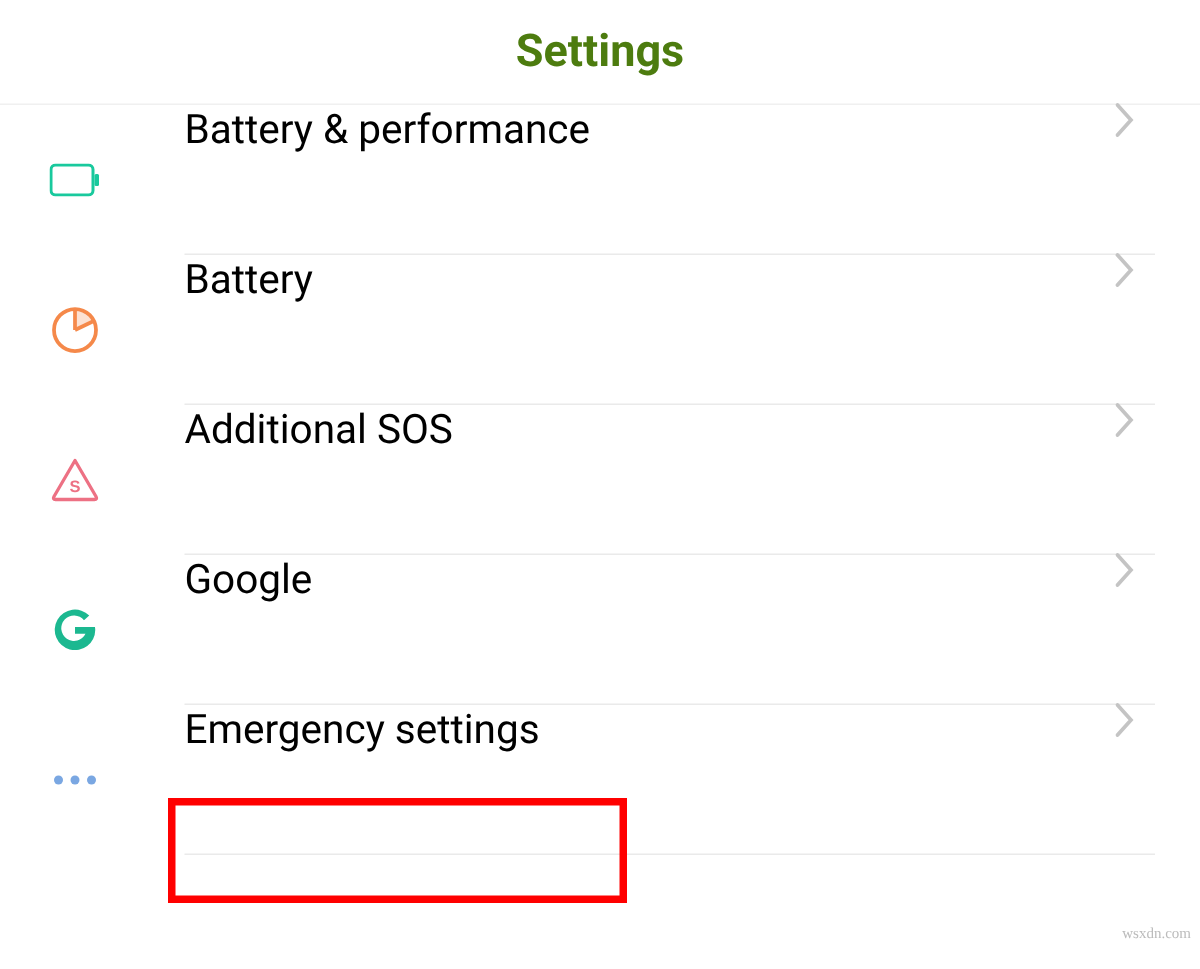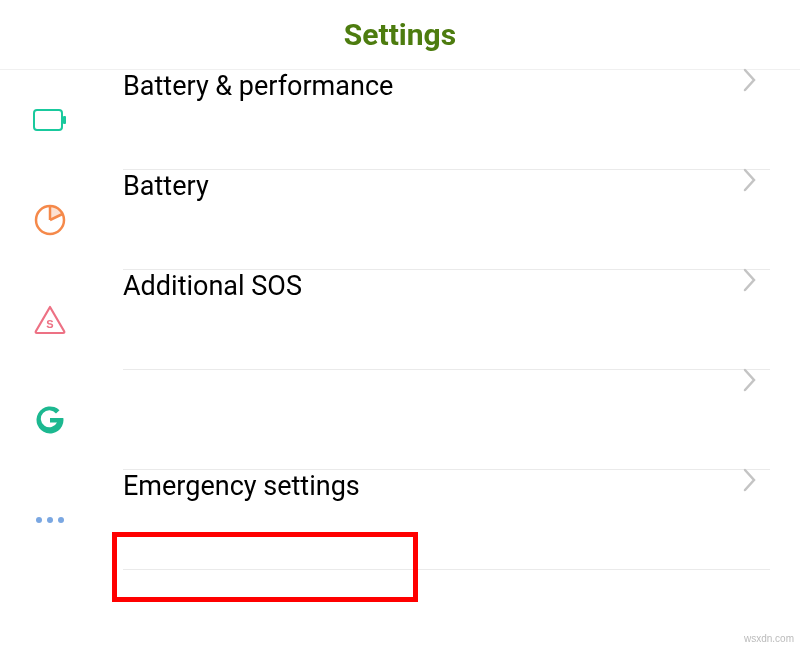--- a/index.html
+++ b/index.html
@@ -77,24 +77,24 @@
       border: 5px solid #ff0000;
       pointer-events: none;
       left: 112px;
       top: 532px;
       width: 306px;
       height: 70px;
     }
     .watermark {
       position: absolute;
       right: 6px;
-      bottom: 2px;
+      bottom: 18px;
       font-size: 10px;
       color: #bbb;
-      font-family: Liberation Sans, sans-serif;
+      font-family: Liberation Serif, serif;
     }
     .blank-space {
       height: 58px;
     }
   </style>
 </head>
 <body>
 
 <div class="header">
   <span class="header-title">Settings</span>
@@ -158,20 +158,21 @@
     </div>
   </div>
 
   <div class="settings-item">
     <span class="icon-wrap">
       <svg width="32" height="32" viewBox="0 0 32 32">
         <path d="M27 14 L16 14 L16 18.5 L23 18.5 A8.5 8.5 0 1 1 22 9.5 L25.5 6.3 A13.5 13.5 0 1 0 29.5 16 C29.5 15.3 29.4 14.6 29.3 14 Z" fill="#1cb890"></path>
       </svg>
     </span>
     <div class="label-wrap">
+      <span class="item-label">Google</span>
       <span style="flex:1"></span>
       <span class="chevron">
         <svg width="14" height="24" viewBox="0 0 14 24">
             <path d="M2 2 L11 12 L2 22" fill="none" stroke="#c4c4c4" stroke-width="2.5" stroke-linecap="round"></path>
           </svg>
       </span>
     </div>
   </div>
 
   <div class="settings-item">

